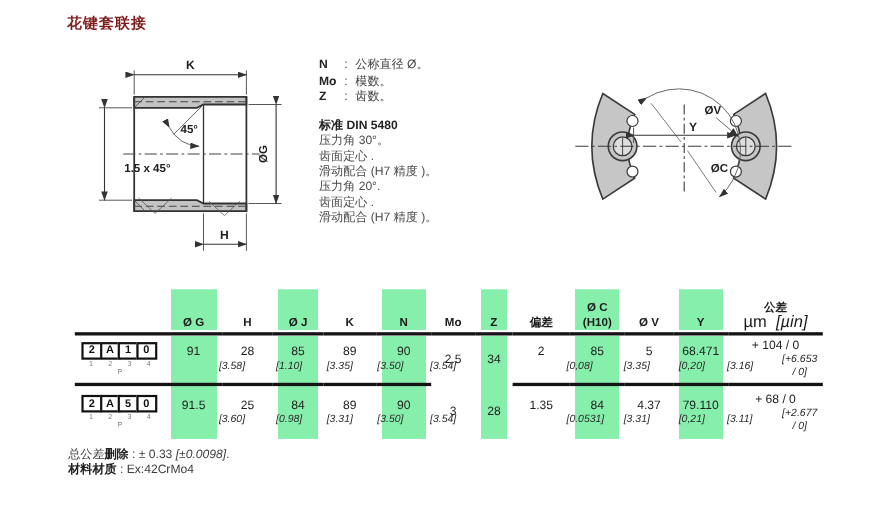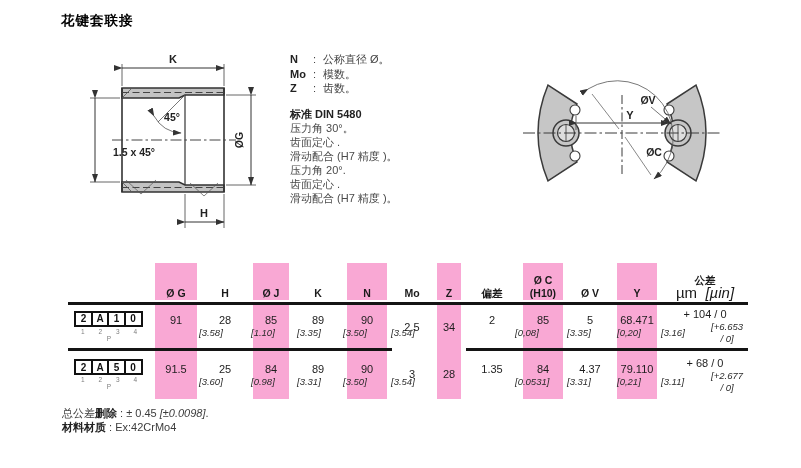--- a/index.html
+++ b/index.html
@@ -1,31 +1,31 @@
 <!DOCTYPE html>
 <html><head>
 <meta charset="utf-8">
 <style>
   html,body{margin:0;padding:0;background:#fff;}
   body{width:801px;height:468px;position:relative;font-family:"Liberation Sans",sans-serif;color:#222;}
   .abs{position:absolute;}
-  #page-title{left:61px;top:12px;font-size:13.5px;font-weight:bold;color:#000000;letter-spacing:1px;}
+  #page-title{left:61px;top:12px;font-size:13.5px;font-weight:bold;color:#7f1d1d;letter-spacing:1px;}
   
   #legend{left:290px;top:52px;font-size:11px;color:#444;}
   .leg-row{display:flex;line-height:14.5px;}
   .leg-key{font-weight:bold;color:#222;width:23px;}
   .leg-sep{width:10px;}
   .std-title{font-weight:bold;color:#222;margin-top:11px;line-height:14px;}
   .std-line{line-height:14px;color:#4a4a4a;}
   
   #spec-table{left:68px;top:263px;}
   table{border-collapse:collapse;table-layout:fixed;width:680px;}
   th,td{padding:0 5px;text-align:center;font-size:11px;vertical-align:middle;}
   th{font-weight:bold;color:#1a1a1a;vertical-align:bottom;padding-bottom:3px;line-height:12.5px;font-size:10.5px;}
-  .gray{background:#f9a8d4;background-clip:content-box;}
+  .gray{background:#86efac;background-clip:content-box;}
   tr.hdr th{border-bottom:3px solid #141414;height:36px;}
   tr.r1 td{border-bottom:3px solid #141414;height:43px;}
   tr.r1 td.nb{border-bottom:none;}
   tr.r2 td{height:48px;}
   .cm{font-size:11px;color:#1d1d1d;line-height:13px;}
   .cs{font-size:9.5px;font-style:italic;color:#2a2a2a;line-height:12px;padding-left:44px;}
   .hsub{font-weight:normal;font-size:15px;}
   .hsub .it{font-style:italic;}
   
   .codewrap{display:inline-block;}
@@ -329,18 +329,18 @@
             <div class="cm">+ 68 / 0</div>
             <div class="cs">[+2.677 / 0]</div>
           </td>
   </tr>
 </tbody>
     </table>
 </div>
 
 <div class="abs" id="footer">
   <div>
-    <span>总公差</span><b>删除</b><span> : ± 0.45 </span><span class="it">[±0.0098]</span><span>.</span>
+    <span>总公差</span><b>删除</b><span> : ± 0.33 </span><span class="it">[±0.0098]</span><span>.</span>
   </div>
   <div>
     <b>材料材质</b><span> : Ex:42CrMo4</span>
   </div>
 </div>
 
 </body></html>

